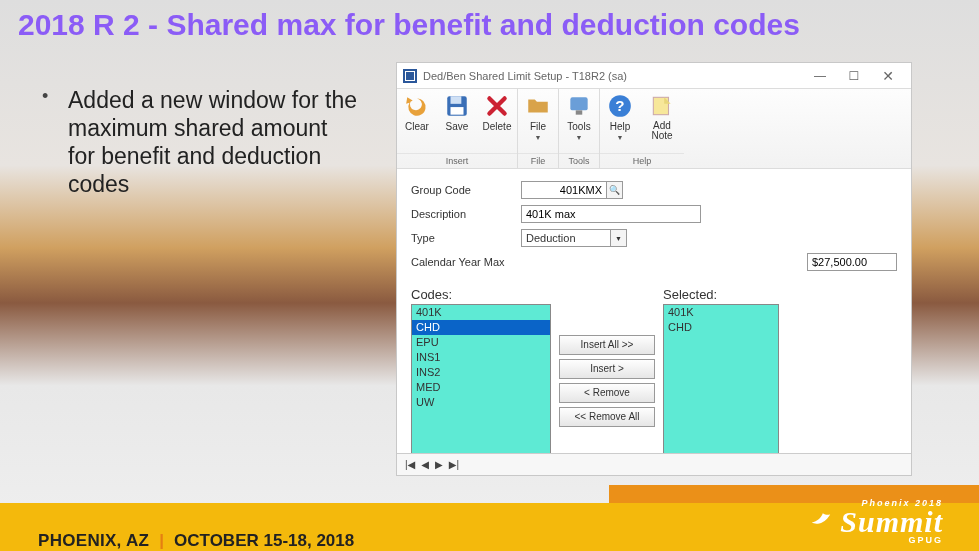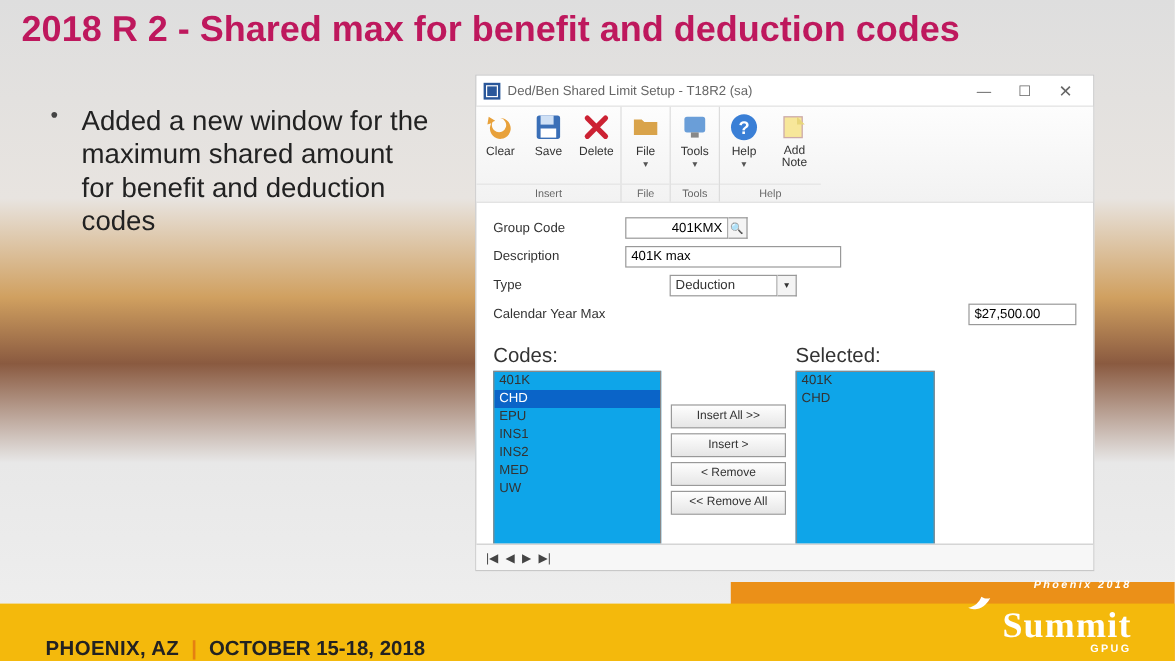--- a/index.html
+++ b/index.html
@@ -1,19 +1,19 @@
 <!DOCTYPE html>
 <html><head>
 <meta charset="utf-8">
 <style>
   * { box-sizing: border-box; margin: 0; padding: 0; }
   body { width: 979px; height: 551px; font-family: "Segoe UI", Arial, sans-serif; background: #f0f0f0; overflow: hidden; position: relative; }
   .bg { position: absolute; inset: 0; background: linear-gradient(180deg, #dedede 0%, #e8e4e0 30%, #d0a060 45%, #8a5a40 55%, #e8e8e8 70%, #f0f0f0 100%); }
   .slide { position: absolute; inset: 0; }
-  .title { position: absolute; top: 8px; left: 18px; font-size: 30px; font-weight: 700; color: #be185d; }
+  .title { position: absolute; top: 8px; left: 18px; font-size: 30px; font-weight: 700; color: #8b5cf6; }
   .bullets { position: absolute; top: 86px; left: 40px; width: 320px; font-size: 23px; line-height: 1.22; color: #222; list-style: none; }
   .bullets li { position: relative; padding-left: 28px; margin-bottom: 8px; }
   .bullets li::before { content: "•"; position: absolute; left: 2px; top: 0; font-size: 18px; color: #444; }
   
   .win { position: absolute; top: 62px; left: 396px; width: 516px; height: 414px; background: #fff; border: 1px solid #c8c8c8; font-size: 11px; color: #333; }
   .win-title { height: 26px; display: flex; align-items: center; padding: 0 6px; border-bottom: 1px solid #dcdcdc; }
   .win-title .wicon { width: 14px; height: 14px; background: #2a579a; margin-right: 6px; position: relative; }
   .win-title .wicon::after { content: ""; position: absolute; inset: 2px; border: 1px solid #fff; }
   .win-title .wt { flex: 1; color: #666; font-size: 11px; }
   .win-ctrl { display: flex; }
@@ -25,42 +25,42 @@
   .rgrp .btns { display: flex; flex: 1; }
   .rbtn { width: 40px; display: flex; flex-direction: column; align-items: center; justify-content: flex-start; padding-top: 4px; gap: 2px; font-size: 10px; color: #333; }
   .rbtn svg { width: 26px; height: 26px; }
   .rbtn .dd { font-size: 7px; color: #555; }
   .rlbl { text-align: center; font-size: 9px; color: #666; padding: 2px 0; border-top: 1px solid #e4e4e4; }
   
   .form { padding: 10px 14px 6px; }
   .frow { display: flex; align-items: center; height: 22px; margin-bottom: 2px; }
   .flabel { width: 110px; font-size: 11px; color: #333; }
   .finput { height: 18px; border: 1px solid #999; padding: 0 4px; font-size: 11px; background: #fff; }
-  .finput.ro { background: #fff; margin-left: 37px; }
+  .finput.ro { background: #fff; }
   .flook { width: 16px; height: 18px; border: 1px solid #999; border-left: none; background: #f4f4f4; display: inline-flex; align-items: center; justify-content: center; font-size: 9px; }
   
   .dual { display: flex; padding: 6px 14px 0; gap: 8px; }
-  .dcol-label { font-size: 17px; margin-bottom: 2px; }
-  .listbox { width: 140px; height: 154px; border: 1px solid #888; background: #0ea5e9; overflow: hidden; font-size: 11px; }
+  .dcol-label { font-size: 13px; margin-bottom: 2px; }
+  .listbox { width: 140px; height: 154px; border: 1px solid #888; background: #5eead4; overflow: hidden; font-size: 11px; }
   .listbox .li { padding: 1px 4px; height: 15px; }
   .listbox .li.sel { background: #0a64c8; color: #fff; }
   .mid { display: flex; flex-direction: column; gap: 4px; justify-content: center; padding-top: 16px; }
   .mbtn { width: 96px; height: 20px; font-size: 10px; border: 1px solid #999; background: linear-gradient(#fefefe,#e6e6e6); text-align: center; line-height: 18px; }
   .rightcol .listbox { width: 116px; }
   .navbar { position: absolute; bottom: 0; left: 0; right: 0; height: 22px; border-top: 1px solid #ccc; display: flex; align-items: center; padding: 0 8px; gap: 6px; font-size: 10px; color: #444; background: #f7f7f7; }
   
   .footer { position: absolute; bottom: 0; left: 0; right: 0; height: 66px; }
   .footer .orange { position: absolute; right: 0; bottom: 0; width: 370px; height: 66px; background: #eb9018; }
   .footer .yellow { position: absolute; left: 0; right: 0; bottom: 0; height: 48px; background: #f4b90c; display: flex; align-items: flex-end; padding-left: 38px; }
   .footer .loc { font-family: Arial Black, Arial; font-weight: 900; font-size: 17px; color: #222; letter-spacing: .3px; }
   .footer .sep { color: #e57f12; font-size: 17px; padding: 0 10px; font-weight: 900; }
   .footer .date { font-family: Arial Black, Arial; font-weight: 900; font-size: 17px; color: #222; }
   .summit { position: absolute; right: 36px; bottom: 6px; text-align: right; color: #fff; }
   .summit .tag { font-size: 9px; font-style: italic; font-weight: 700; letter-spacing: 2px; }
-  .summit .big { font-family: "Times New Roman", serif; font-weight: 900; font-size: 30px; line-height: .9; letter-spacing: 1px; margin-top: 16px; }
+  .summit .big { font-family: "Times New Roman", serif; font-weight: 900; font-style: italic; font-size: 30px; line-height: .9; letter-spacing: 1px; }
   .summit .gp { font-size: 9px; font-weight: 900; letter-spacing: 2px; text-align: right; }
   .summit svg { position: absolute; left: -30px; top: 8px; }
 </style>
 </head>
 <body>
 
 <div class="bg"></div>
 <div class="slide">
   <div class="title">2018 R 2 - Shared max for benefit and deduction codes</div>
 

